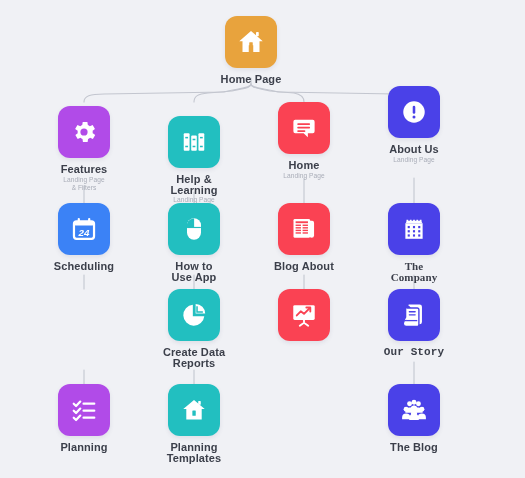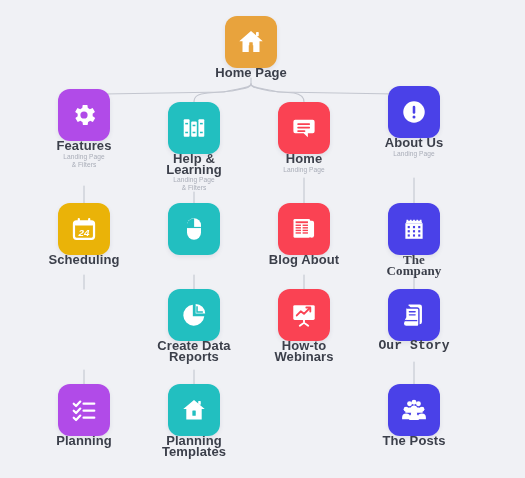--- a/index.html
+++ b/index.html
@@ -42,21 +42,22 @@
     margin: 0 auto;
     display: flex;
     align-items: center;
     justify-content: center;
     box-shadow: 0 2px 4px rgba(70,70,110,0.10);
   }
   .tile svg {
     display: block;
   }
   .node-label {
-    font-size: 13px;
+    margin-top: 6px;
+    font-size: 11px;
     font-weight: bold;
     color: #3b3f४6;
     color: #3b3f4a;
     line-height: 10.5px;
     letter-spacing: 0.1px;
   }
   .node-sub {
     margin-top: 1px;
     font-size: 6.6px;
     font-weight: normal;
@@ -101,34 +102,34 @@
         <svg width="30" height="30" viewBox="0 0 24 24" fill="#ffffff">
           <path d="M12 3.2 2.6 11.3h2.6V20h5.0v-5.4h3.6V20h5.0v-8.7h2.6L12 3.2z"></path>
           <rect x="16.0" y="4.0" width="2.2" height="3.4" rx="0.6"></rect>
           <rect x="10.6" y="12.1" width="2.8" height="4.4" rx="0.5" fill="#e8a33d"></rect>
         </svg>
       </span>
     </div>
     <div class="node-label">Home Page</div>
   </div>
 
-  <div class="node" style="left:84px; top:89px;">
+  <div class="node" style="left:84px; top:106px;">
     <div class="tile" style="background:#b14be8;">
       <span>
         <svg width="28" height="28" viewBox="0 0 24 24" fill="#ffffff">
           <path d="M19.4 13a7.6 7.6 0 0 0 0-2l2-1.5-2-3.5-2.4 1a7.6 7.6 0 0 0-1.7-1l-.4-2.6h-4l-.4 2.6a7.6 7.6 0 0 0-1.7 1l-2.4-1-2 3.5L6.6 11a7.6 7.6 0 0 0 0 2l-2 1.5 2 3.5 2.4-1a7.6 7.6 0 0 0 1.7 1l.4 2.6h4l.4-2.6a7.6 7.6 0 0 0 1.7-1l2.4 1 2-3.5-2-1.5z"></path>
           <circle cx="12" cy="12" r="3.1" fill="#b14be8"></circle>
         </svg>
       </span>
     </div>
     <div class="node-label">Features</div>
     <div class="node-sub">Landing Page<br>&amp; Filters</div>
   </div>
 
-  <div class="node" style="left:194px; top:102px;">
+  <div class="node" style="left:194px; top:116px;">
     <div class="tile" style="background:#22bfc0;">
       <span>
         <svg width="28" height="28" viewBox="0 0 24 24">
           <rect x="3.2" y="4.5" width="5.0" height="15.0" rx="0.8" fill="#ffffff"></rect>
           <rect x="9.6" y="6.5" width="4.8" height="13.0" rx="0.8" fill="#ffffff"></rect>
           <rect x="15.8" y="4.5" width="5.0" height="15.0" rx="0.8" fill="#ffffff"></rect>
           <rect x="4.5" y="7.6" width="2.4" height="1.3" fill="#22bfc0"></rect>
           <rect x="4.5" y="15.2" width="2.4" height="1.3" fill="#22bfc0"></rect>
           <rect x="10.8" y="9.2" width="2.4" height="1.3" fill="#22bfc0"></rect>
           <rect x="10.8" y="15.2" width="2.4" height="1.3" fill="#22bfc0"></rect>
@@ -164,21 +165,21 @@
           <rect x="10.9" y="6.6" width="2.2" height="7.0" rx="1.1" fill="#4a41e8"></rect>
           <circle cx="12" cy="16.2" r="1.3" fill="#4a41e8"></circle>
         </svg>
       </span>
     </div>
     <div class="node-label">About Us</div>
     <div class="node-sub">Landing Page</div>
   </div>
 
   <div class="node" style="left:84px; top:203px;">
-    <div class="tile" style="background:#eab308;font-style:italic;">
+    <div class="tile" style="background:#3b82f6;font-style:italic;">
       <span>
         <svg width="28" height="28" viewBox="0 0 24 24">
           <rect x="3.4" y="5.4" width="17.2" height="15.0" rx="2.2" fill="none" stroke="#ffffff" stroke-width="1.9"></rect>
           <rect x="3.4" y="5.4" width="17.2" height="3.6" rx="1.6" fill="#ffffff"></rect>
           <rect x="6.6" y="2.6" width="1.9" height="4.0" rx="0.9" fill="#ffffff"></rect>
           <rect x="15.5" y="2.6" width="1.9" height="4.0" rx="0.9" fill="#ffffff"></rect>
           <text x="12" y="17.6" font-family="Liberation Sans, sans-serif" font-size="8.4" font-weight="bold" fill="#ffffff" text-anchor="middle">24</text>
         </svg>
       </span>
     </div>
@@ -189,20 +190,21 @@
     <div class="tile" style="background:#22bfc0;">
       <span>
         <svg width="28" height="28" viewBox="0 0 24 24">
           <rect x="6.0" y="2.8" width="12.0" height="18.4" rx="6.0" fill="#ffffff"></rect>
           <path d="M11.4 2.9v8.0H6.1A6 6 0 0 1 11.4 2.9z" fill="#22bfc0"></path>
           <rect x="11.1" y="3.1" width="1.0" height="7.6" fill="#22bfc0"></rect>
           <rect x="6.1" y="10.2" width="11.8" height="1.0" fill="#22bfc0"></rect>
         </svg>
       </span>
     </div>
+    <div class="node-label">How to<br>Use App</div>
   </div>
 
   <div class="node" style="left:304px; top:203px;">
     <div class="tile" style="background:#fa4253;">
       <span>
         <svg width="28" height="28" viewBox="0 0 24 24">
           <path d="M17.0 5.0h2.0a1.6 1.6 0 0 1 1.6 1.6v11.0a2.0 2.0 0 0 1-2.0 2.0 2.0 2.0 0 0 1-2.0-2.0z" fill="#ffffff"></path>
           <rect x="3.0" y="3.4" width="14.2" height="16.2" rx="1.2" fill="#ffffff"></rect>
           <rect x="4.8" y="5.4" width="10.6" height="1.6" fill="#fa4253"></rect>
           <rect x="4.8" y="8.2" width="4.6" height="1.2" fill="#fa4253"></rect>
@@ -261,21 +263,20 @@
     <div class="tile" style="background:#fa4253;">
       <span>
         <svg width="28" height="28" viewBox="0 0 24 24">
           <rect x="2.8" y="3.6" width="18.4" height="12.6" rx="1.2" fill="#ffffff"></rect>
           <path d="M12 16.2v2.4M12 18.6l-3.6 2.6M12 18.6l3.6 2.6" stroke="#ffffff" stroke-width="1.6" stroke-linecap="round" fill="none"></path>
           <path d="M5.8 12.4l3.4-3.6 2.8 2.2 5.0-5.0" fill="none" stroke="#fa4253" stroke-width="1.6" stroke-linecap="round" stroke-linejoin="round"></path>
           <path d="M14.0 5.6h3.4v3.4" fill="none" stroke="#fa4253" stroke-width="1.6" stroke-linecap="round" stroke-linejoin="round"></path>
         </svg>
       </span>
     </div>
-    <div class="node-label">How-to<br>Webinars</div>
   </div>
 
   <div class="node" style="left:414px; top:289px;font-family:Liberation Mono, monospace;">
     <div class="tile" style="background:#4a41e8;">
       <span>
         <svg width="28" height="28" viewBox="0 0 24 24">
           <path d="M7.4 3.6h9.4a1.4 1.4 0 0 1 1.4 1.4v13.0a1.4 1.4 0 0 1-1.4 1.4H7.4a2.6 2.6 0 0 1 0-5.2h9.0" fill="#ffffff" stroke="#ffffff" stroke-width="1.2" stroke-linejoin="round"></path>
           <path d="M5.4 6.0h9.4a1.4 1.4 0 0 1 1.4 1.4v13.0a1.4 1.4 0 0 1-1.4 1.4H5.4a2.6 2.6 0 0 1 0-5.2" fill="#ffffff" stroke="#4a41e8" stroke-width="1.2" stroke-linejoin="round"></path>
           <path d="M5.2 16.8h9.6" stroke="#4a41e8" stroke-width="1.1" fill="none"></path>
           <path d="M8.0 9.2h5.0M8.0 11.8h5.0" stroke="#4a41e8" stroke-width="1.1" fill="none" stroke-linecap="round"></path>
@@ -327,16 +328,16 @@
           <circle cx="5.2" cy="11.4" r="2.1"></circle>
           <circle cx="18.8" cy="11.4" r="2.1"></circle>
           <circle cx="12.0" cy="10.4" r="2.3"></circle>
           <path d="M1.8 18.6a3.5 3.5 0 0 1 7.0 0v1.4H1.8z"></path>
           <path d="M15.2 18.6a3.5 3.5 0 0 1 7.0 0v1.4h-7.0z"></path>
           <path d="M7.9 19.0a4.1 4.1 0 0 1 8.2 0v1.6H7.9z"></path>
           <circle cx="12.0" cy="15.0" r="2.6"></circle>
         </svg>
       </span>
     </div>
-    <div class="node-label">The Posts</div>
+    <div class="node-label">The Blog</div>
   </div>
 
 </div>
 
 </body></html>

